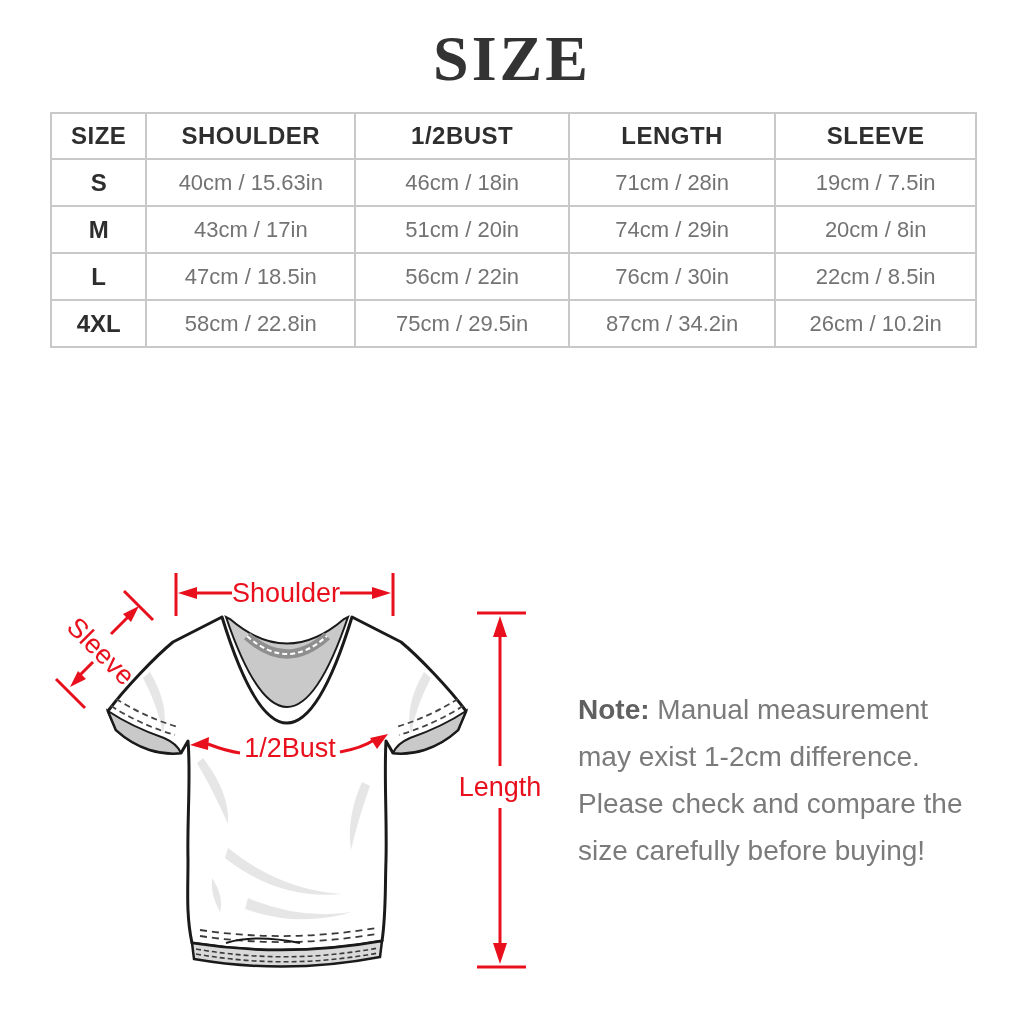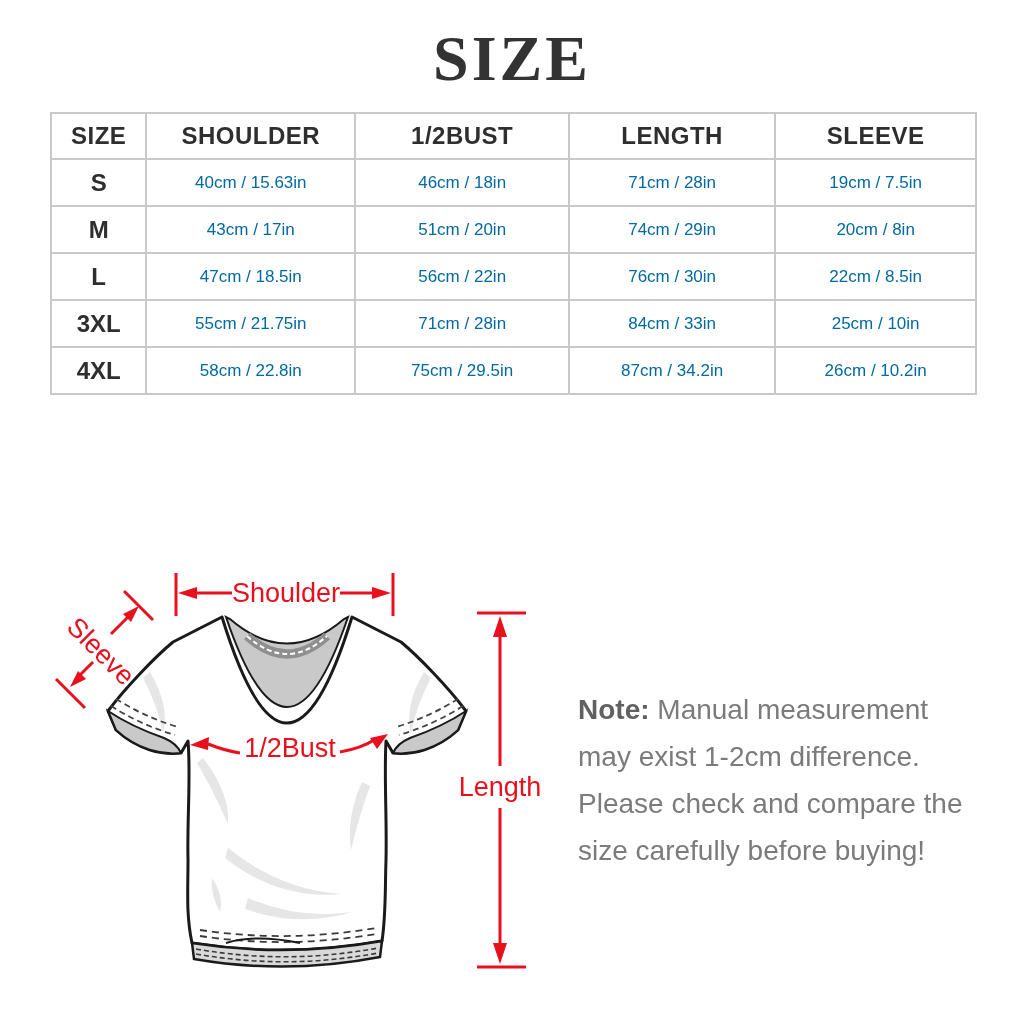--- a/index.html
+++ b/index.html
@@ -16,21 +16,21 @@
     position:absolute;left:50px;top:112px;width:927px;
     border-collapse:collapse;table-layout:fixed;
   }
   table.size-table th, table.size-table td{
     border:2px solid #c9c9c9;text-align:center;vertical-align:middle;
     padding:0;overflow:hidden;white-space:nowrap;
   }
   table.size-table th{
     height:44px;font-size:24px;font-weight:bold;color:#2e2e2e;letter-spacing:.5px;
   }
-  table.size-table td{height:45px;font-size:17px;color:#0369a1;}
+  table.size-table td{height:45px;font-size:22px;color:#737373;}
   table.size-table td.size-cell{font-weight:bold;color:#2e2e2e;font-size:24px;}
   .note{
     position:absolute;left:578px;top:686px;width:402px;
     font-size:28px;line-height:47px;color:#7b7b7b;
   }
   .note b{color:#606060;font-weight:bold;margin-top:39px;}
   .diagram{position:absolute;left:0;top:560px;width:1024px;height:464px;}
   .red-label{font-family:"Liberation Sans", sans-serif;font-size:27px;fill:#e8101c;}
 </style>
 </head>
@@ -69,27 +69,20 @@
       <td>51cm / 20in</td>
       <td>74cm / 29in</td>
       <td>20cm / 8in</td>
     </tr>
     <tr>
       <td class="size-cell">L</td>
       <td>47cm / 18.5in</td>
       <td>56cm / 22in</td>
       <td>76cm / 30in</td>
       <td>22cm / 8.5in</td>
-    </tr>
-    <tr>
-      <td class="size-cell">3XL</td>
-      <td>55cm / 21.75in</td>
-      <td>71cm / 28in</td>
-      <td>84cm / 33in</td>
-      <td>25cm / 10in</td>
     </tr>
     <tr>
       <td class="size-cell">4XL</td>
       <td>58cm / 22.8in</td>
       <td>75cm / 29.5in</td>
       <td>87cm / 34.2in</td>
       <td>26cm / 10.2in</td>
     </tr>
   </tbody>
 </table>

